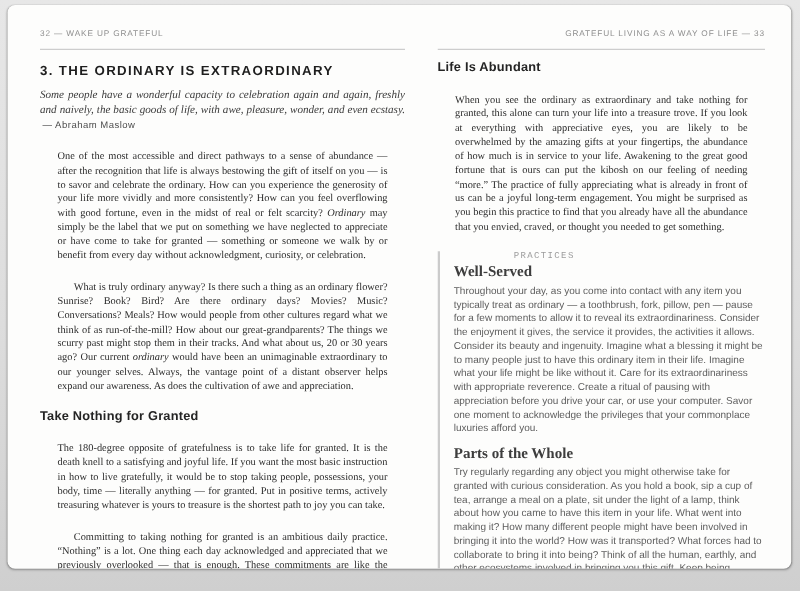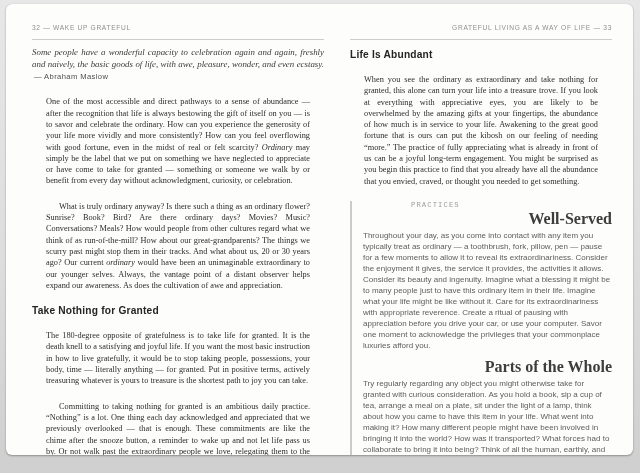--- a/index.html
+++ b/index.html
@@ -69,37 +69,38 @@
     border-left:2px solid #cbcbcb;
     padding-left:11px;
   }
   .practices-label {
     font-family:Liberation Mono, monospace;
     font-size:7.2px; letter-spacing:1.1px; color:#9c9c9c;padding-left:48px;
   }
   .practice-title {
     margin-top:1px;
     font-family:"Liberation Serif", serif;
-    font-size:16px; font-weight:bold; color:#3d3d3d;text-align:right;
+    font-size:12px; font-weight:bold; color:#3d3d3d;
   }
   .practice-body {
     margin-top:2px;
     font-family:"Liberation Sans", sans-serif;
     font-size:8px; line-height:11px; color:#5d5d5d;
   }
   .practice + .practice { margin-top:7px; }
 </style>
 </head>
 <body>
 
 <div class="spread">
 
   <div class="col col-left">
     <div class="running-head">32 — WAKE UP GRATEFUL</div>
 
+    <h1 class="chapter-title">3. THE ORDINARY IS EXTRAORDINARY</h1>
 
     <p class="epigraph"><span class="epi-text">Some people have a wonderful capacity to celebration again and again, freshly and naively, the basic goods of life, with awe, pleasure, wonder, and even ecstasy.</span><span class="attr">— Abraham Maslow</span></p>
 
     <div class="body-text">
       <p><span>One of the most accessible and direct pathways to a sense of abundance — after the recognition that life is always bestowing the gift of itself on you — is to savor and celebrate the ordinary. How can you experience the generosity of your life more vividly and more consistently? How can you feel overflowing with good fortune, even in the midst of real or felt scarcity? </span><em>Ordinary</em><span> may simply be the label that we put on something we have neglected to appreciate or have come to take for granted — something or someone we walk by or benefit from every day without acknowledgment, curiosity, or celebration.</span></p>
       <p><span>What is truly ordinary anyway? Is there such a thing as an ordinary flower? Sunrise? Book? Bird? Are there ordinary days? Movies? Music? Conversations? Meals? How would people from other cultures regard what we think of as run-of-the-mill? How about our great-grandparents? The things we scurry past might stop them in their tracks. And what about us, 20 or 30 years ago? Our current </span><em>ordinary</em><span> would have been an unimaginable extraordinary to our younger selves. Always, the vantage point of a distant observer helps expand our awareness. As does the cultivation of awe and appreciation.</span></p>
     </div>
 
     <h2 class="subhead">Take Nothing for Granted</h2>
 

